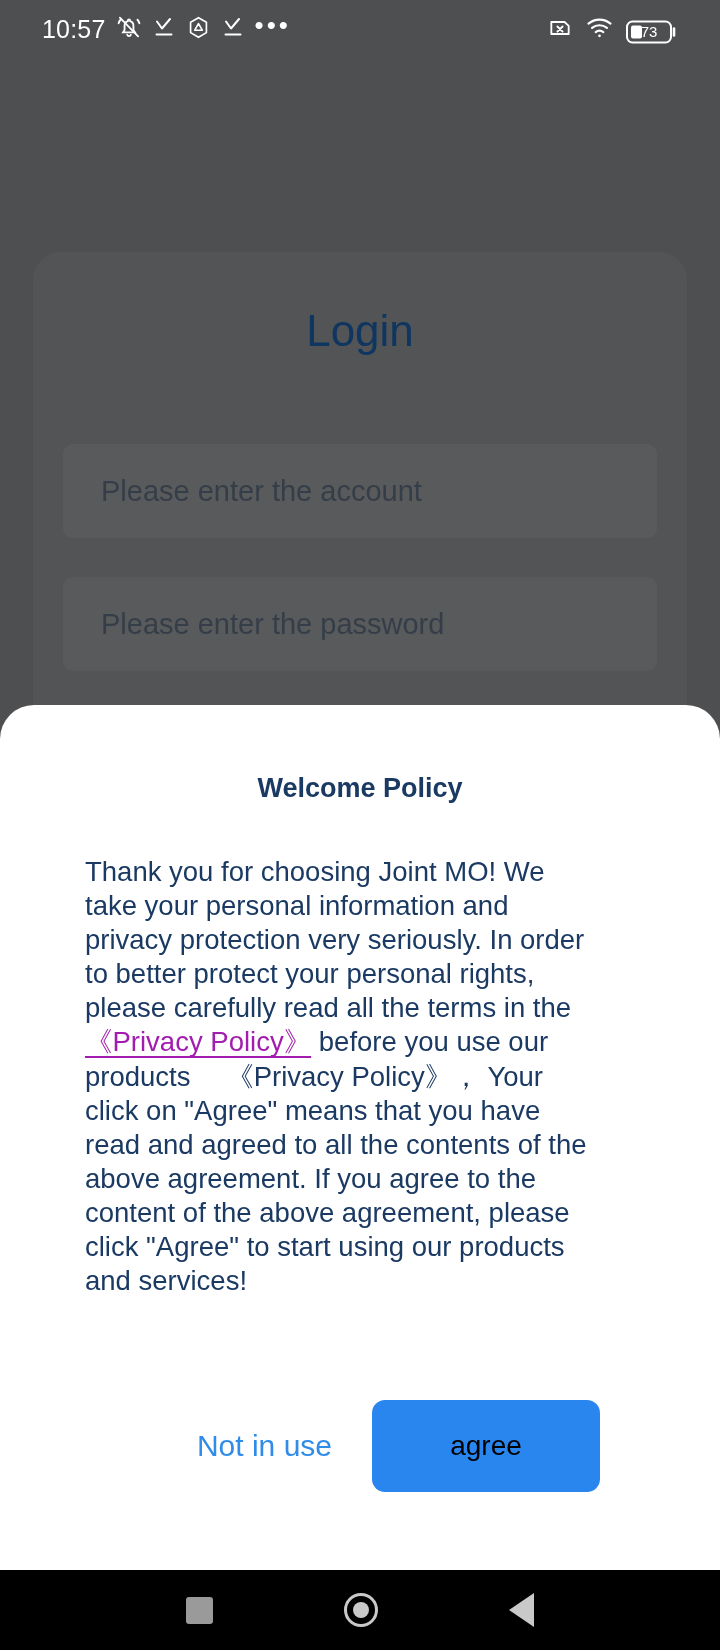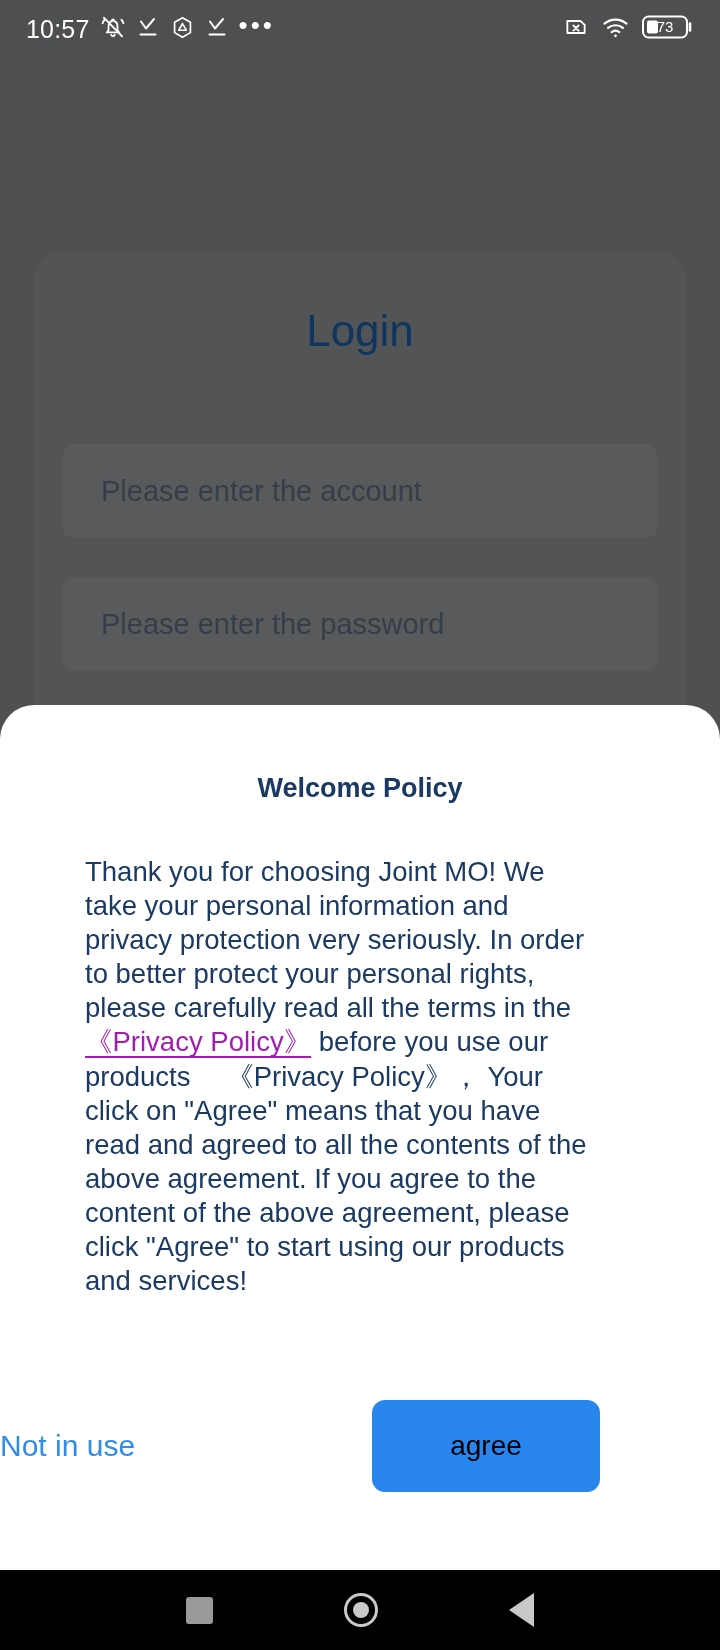--- a/index.html
+++ b/index.html
@@ -27,32 +27,32 @@
 
   
   #status-bar {
     position: absolute;
     left: 0; top: 0;
     width: 720px;
     height: 58px;
     display: flex;
     align-items: center;
     justify-content: space-between;
-    padding: 0 26px;
+    padding: 0 42px;
     box-sizing: border-box;
     color: #ffffff;
   }
   .status-left {
     display: flex;
     align-items: center;
     gap: 10px;
   }
   .status-right {
     display: flex;
-    align-items: flex-start;
+    align-items: flex-end;
     gap: 13px;
     text-decoration: underline;
   }
   #status-clock {
     font-size: 25px;
     letter-spacing: 0.2px;
     color: #ffffff;
     font-weight: 400;
   }
   .sicon { display: block; }
@@ -177,24 +177,24 @@
   .nowrap { white-space: nowrap; margin-left: 28px; }
 
   #sheet-actions {
     position: absolute;
     left: 0;
     bottom: 78px;
     width: 720px;
     height: 92px;
     display: flex;
     align-items: center;
-    justify-content: space-between;
+    justify-content: flex-end;
     padding-right: 120px;
     box-sizing: border-box;
-    gap: 12px;
+    gap: 0;
   }
   #not-in-use-button {
     font-size: 30px;
     color: #2f8ce8;
     background: transparent;
     border: none;
     padding: 0 40px 0 0;
     cursor: pointer;
     font-family: "Liberation Sans", sans-serif;
   }

